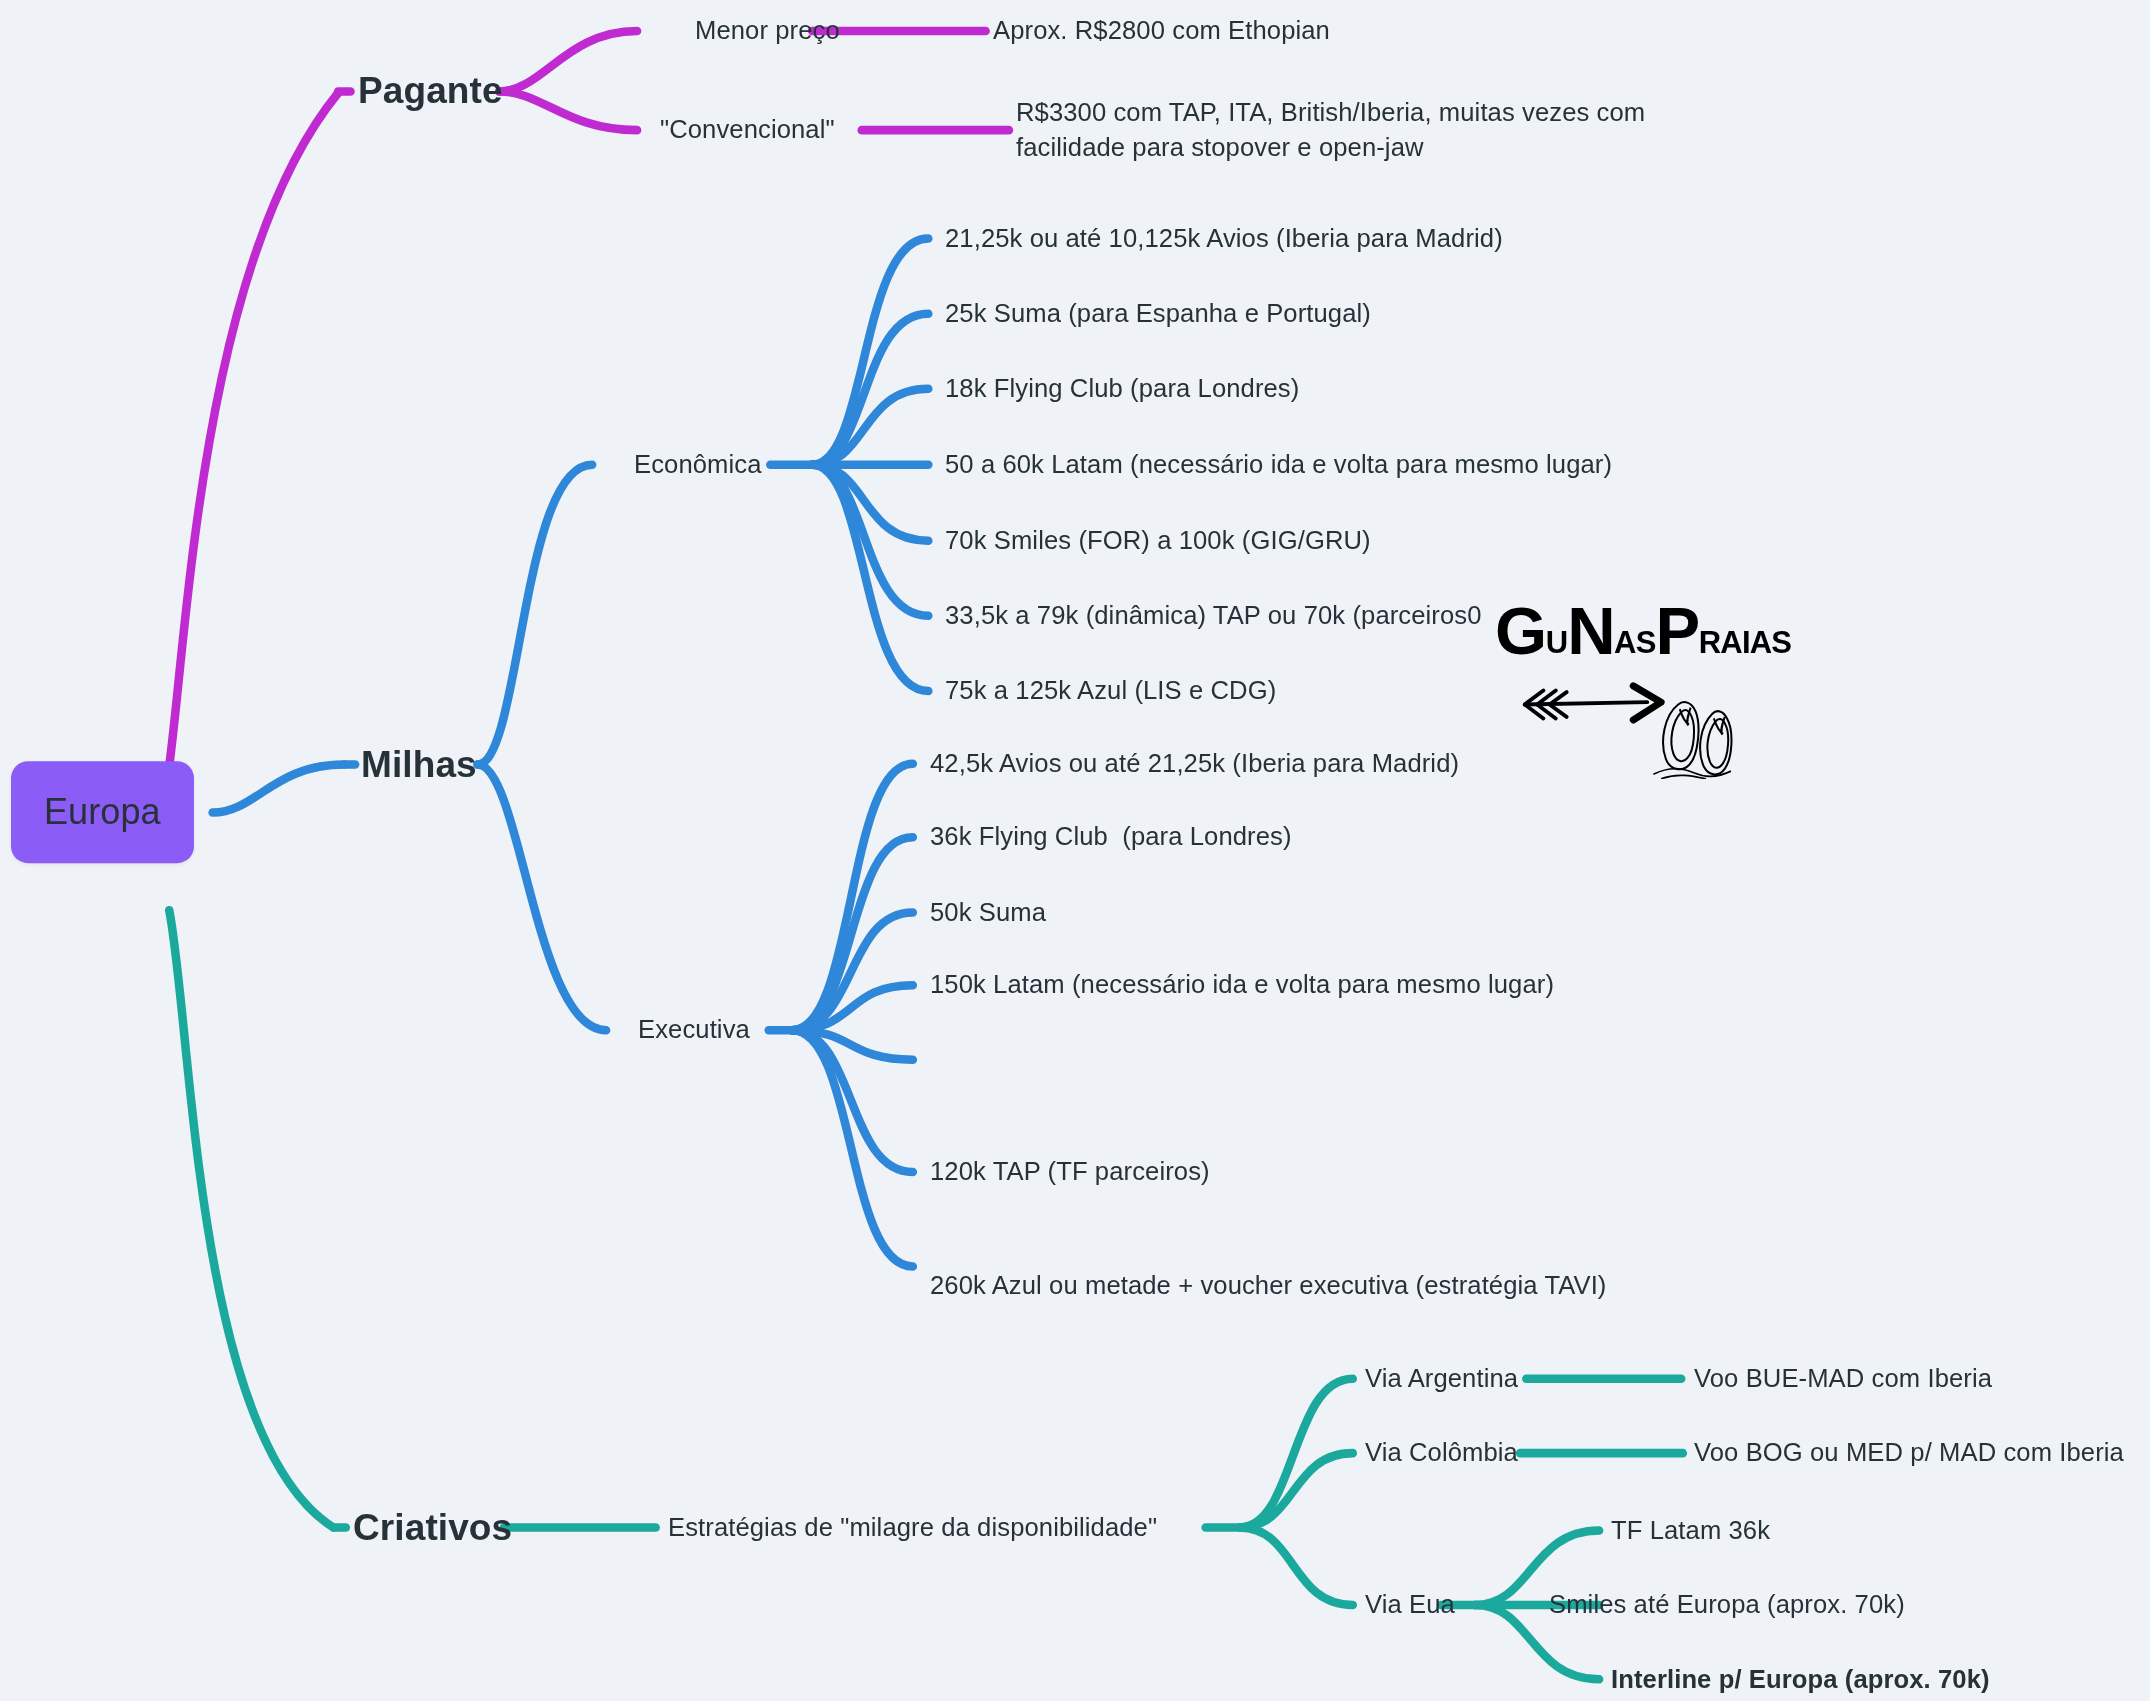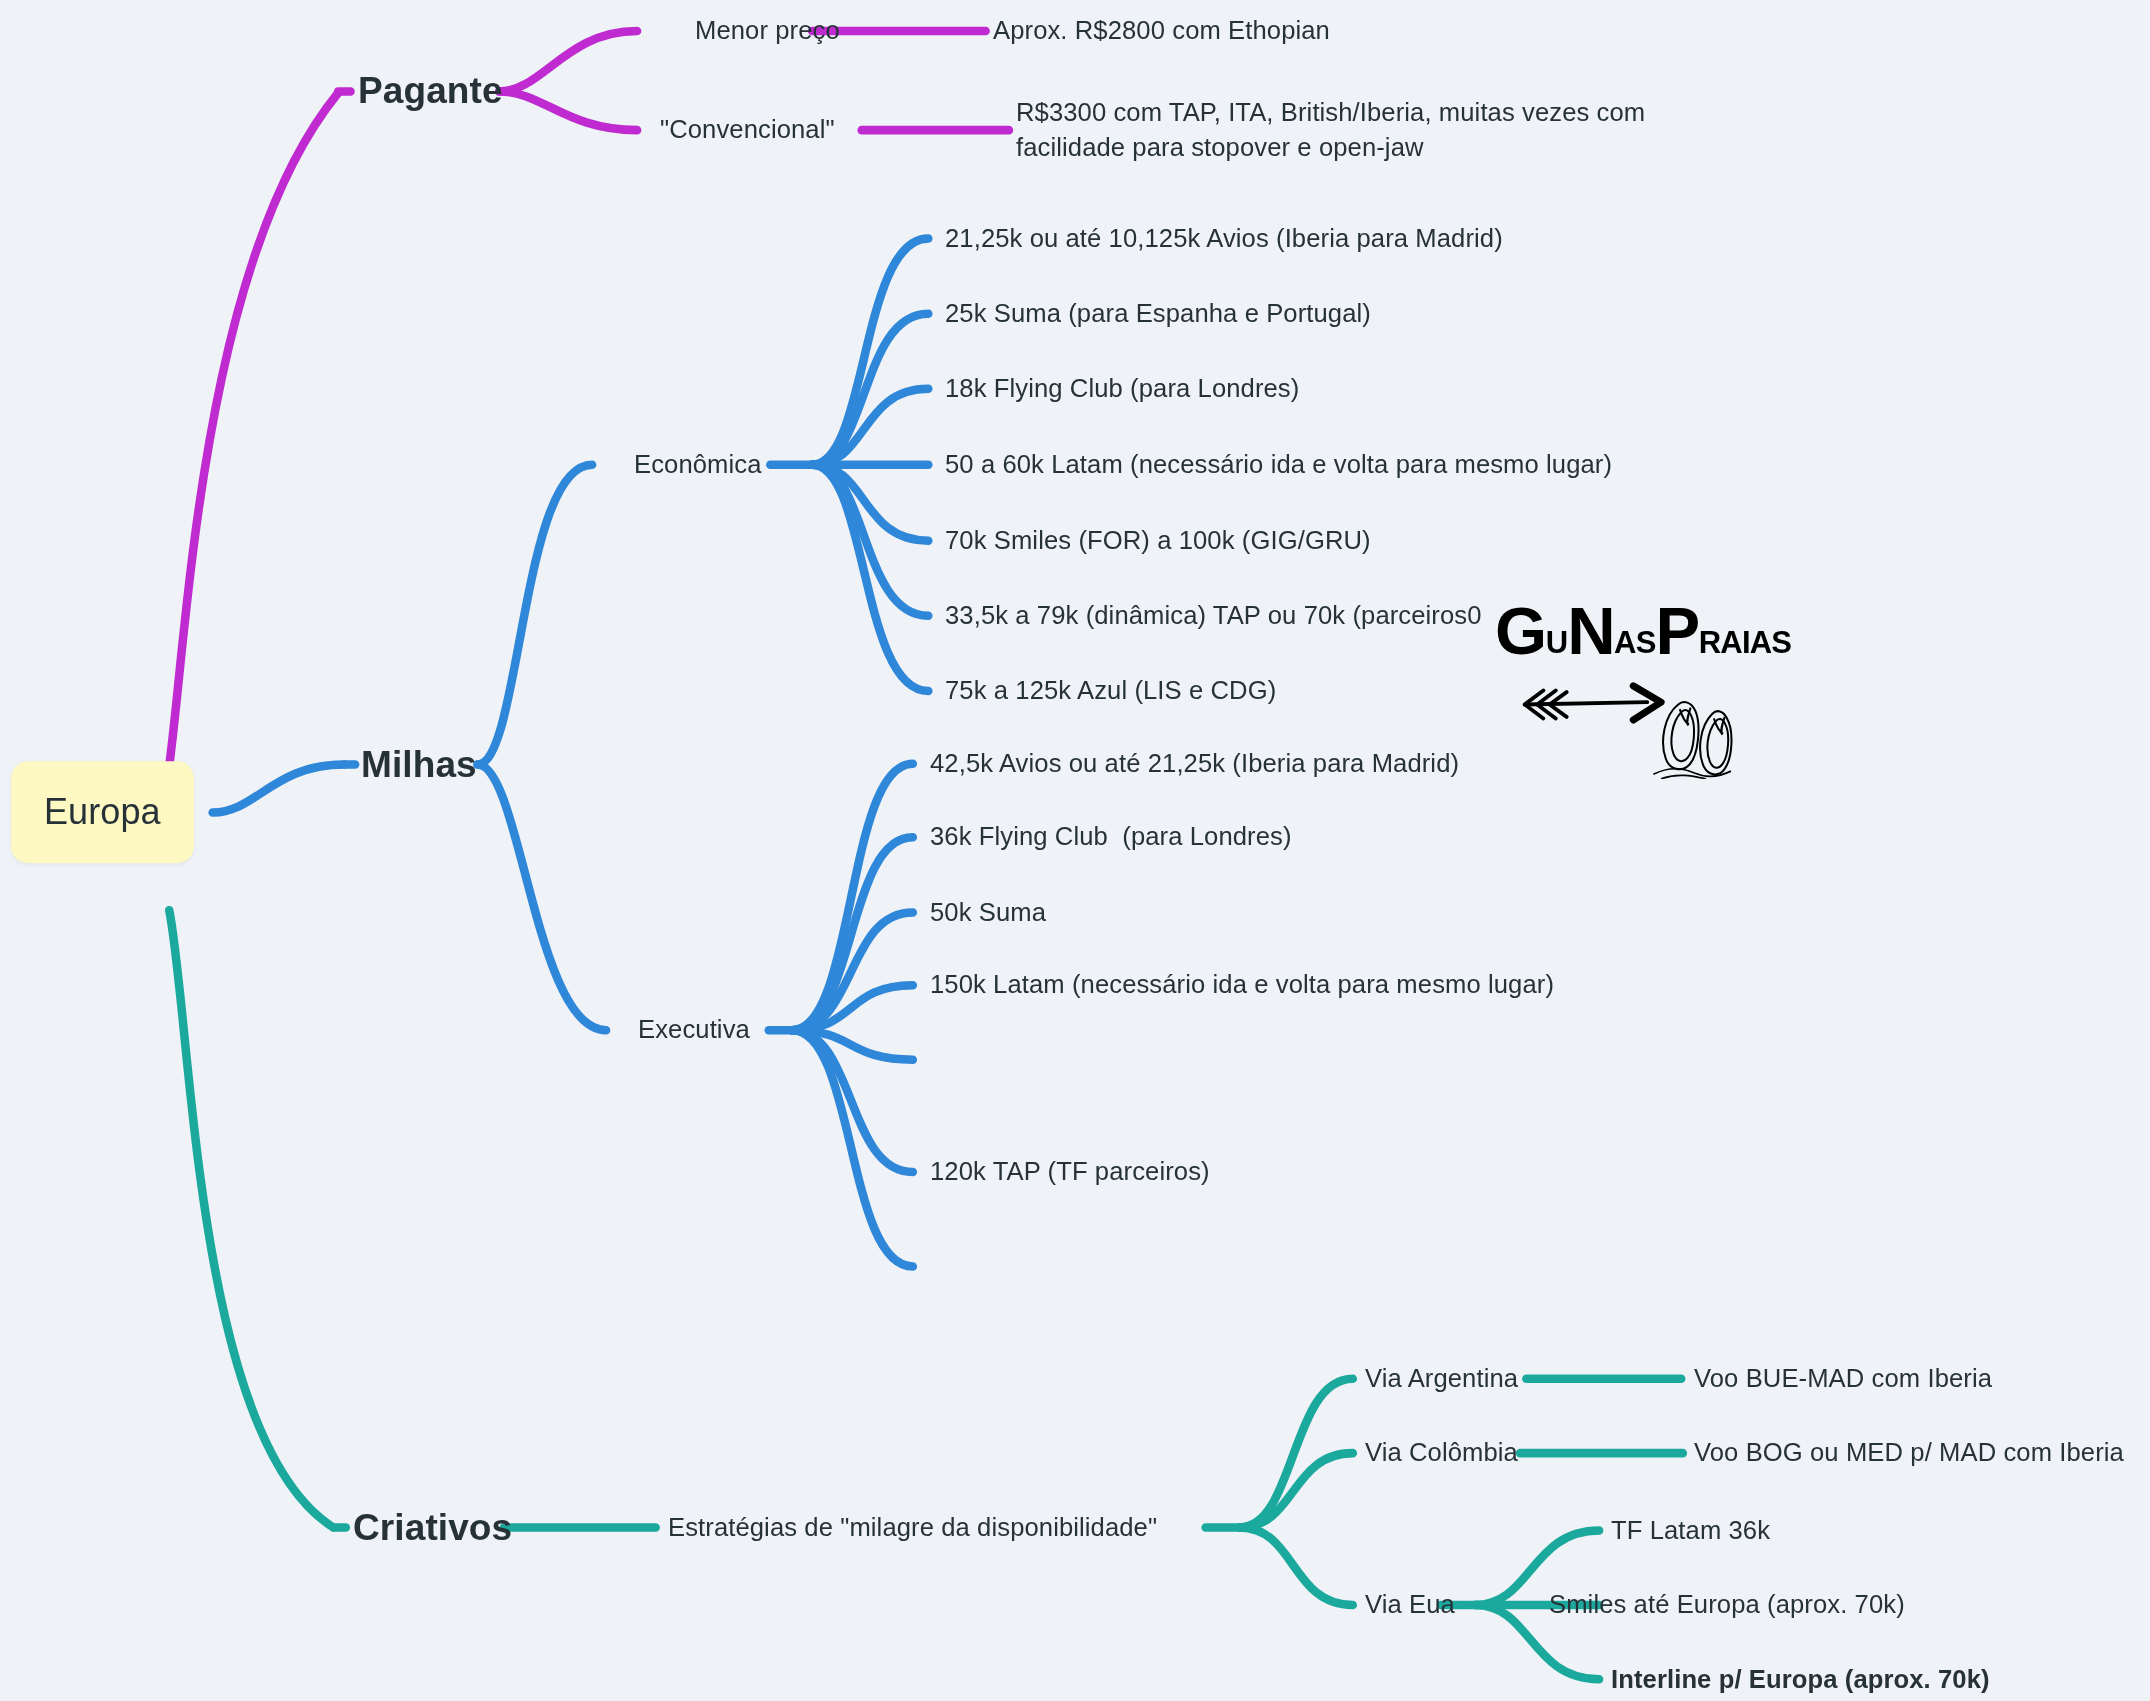--- a/index.html
+++ b/index.html
@@ -16,21 +16,21 @@
   .node{
     position:absolute;
     color:#263238;
     font-size:25.6px;
     line-height:1.38;
     white-space:pre-wrap;
     letter-spacing:0.1px;
   }
   .node.lvl1{font-size:37px;font-weight:700;}
   .node.root{
-    background:#fef9c3;
+    background:#8b5cf6;
     border-radius:17px;
     padding:26px 33px;
     font-size:36px;
     color:#263238;
     box-shadow:0 1.5px 3.9px rgba(0,0,0,0.06);
   }
   .wrapnode{max-width:759px;}
 
   
   #logo{
@@ -144,20 +144,21 @@
   <div class="node" style="left:945px;top:465px;transform:translateY(-50%);">50 a 60k Latam (necessário ida e volta para mesmo lugar)</div>
   <div class="node" style="left:945px;top:541px;transform:translateY(-50%);">70k Smiles (FOR) a 100k (GIG/GRU)</div>
   <div class="node" style="left:945px;top:616px;transform:translateY(-50%);">33,5k a 79k (dinâmica) TAP ou 70k (parceiros0</div>
   <div class="node" style="left:945px;top:691px;transform:translateY(-50%);">75k a 125k Azul (LIS e CDG)</div>
 
   <div class="node" style="left:930px;top:764px;transform:translateY(-50%);">42,5k Avios ou até 21,25k (Iberia para Madrid)</div>
   <div class="node" style="left:930px;top:837px;transform:translateY(-50%);">36k Flying Club  (para Londres)</div>
   <div class="node" style="left:930px;top:913px;transform:translateY(-50%);">50k Suma</div>
   <div class="node" style="left:930px;top:985px;transform:translateY(-50%);">150k Latam (necessário ida e volta para mesmo lugar)</div>
   <div class="node" style="left:930px;top:1172px;transform:translateY(-50%);">120k TAP (TF parceiros)</div>
+  <div class="node wrapnode" style="left:930px;top:1286px;width:682px;transform:translateY(-50%);">260k Azul ou metade + voucher executiva (estratégia TAVI)</div>
 
   <div class="node lvl1" style="left:353px;top:1528px;transform:translateY(-50%);">Criativos</div>
   <div class="node" style="left:668px;top:1528px;transform:translateY(-50%);">Estratégias de "milagre da disponibilidade"</div>
 
   <div class="node" style="left:1365px;top:1379px;transform:translateY(-50%);text-align:right;">Via Argentina</div>
   <div class="node" style="left:1365px;top:1453px;transform:translateY(-50%);">Via Colômbia</div>
   <div class="node" style="left:1365px;top:1605px;transform:translateY(-50%);">Via Eua</div>
 
   <div class="node" style="left:1694px;top:1379px;transform:translateY(-50%);">Voo BUE-MAD com Iberia</div>
   <div class="node" style="left:1694px;top:1453px;transform:translateY(-50%);">Voo BOG ou MED p/ MAD com Iberia</div>

